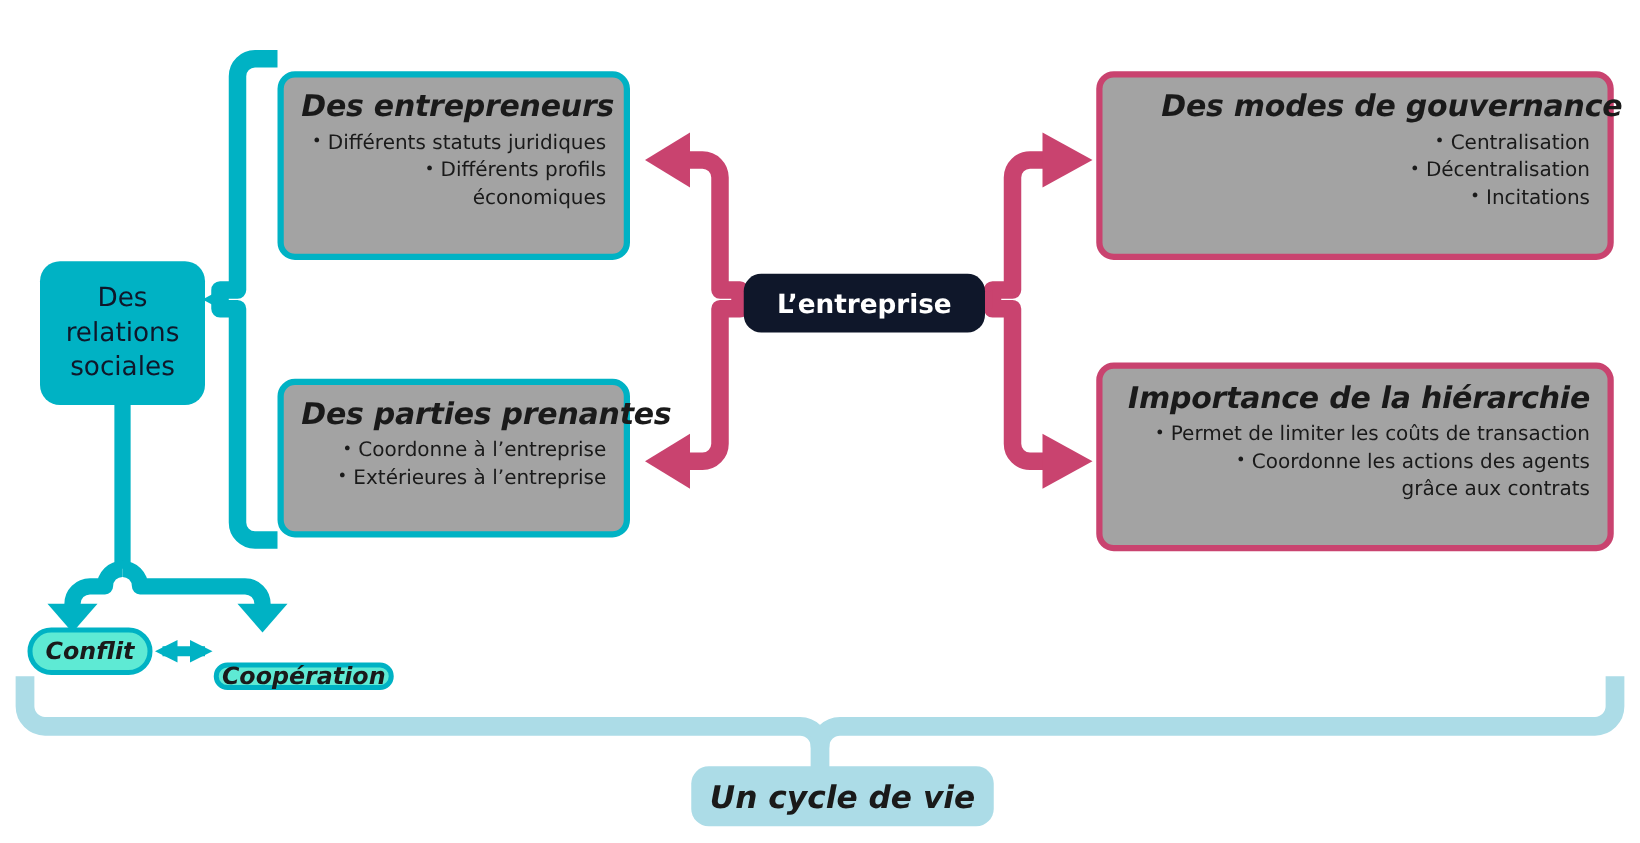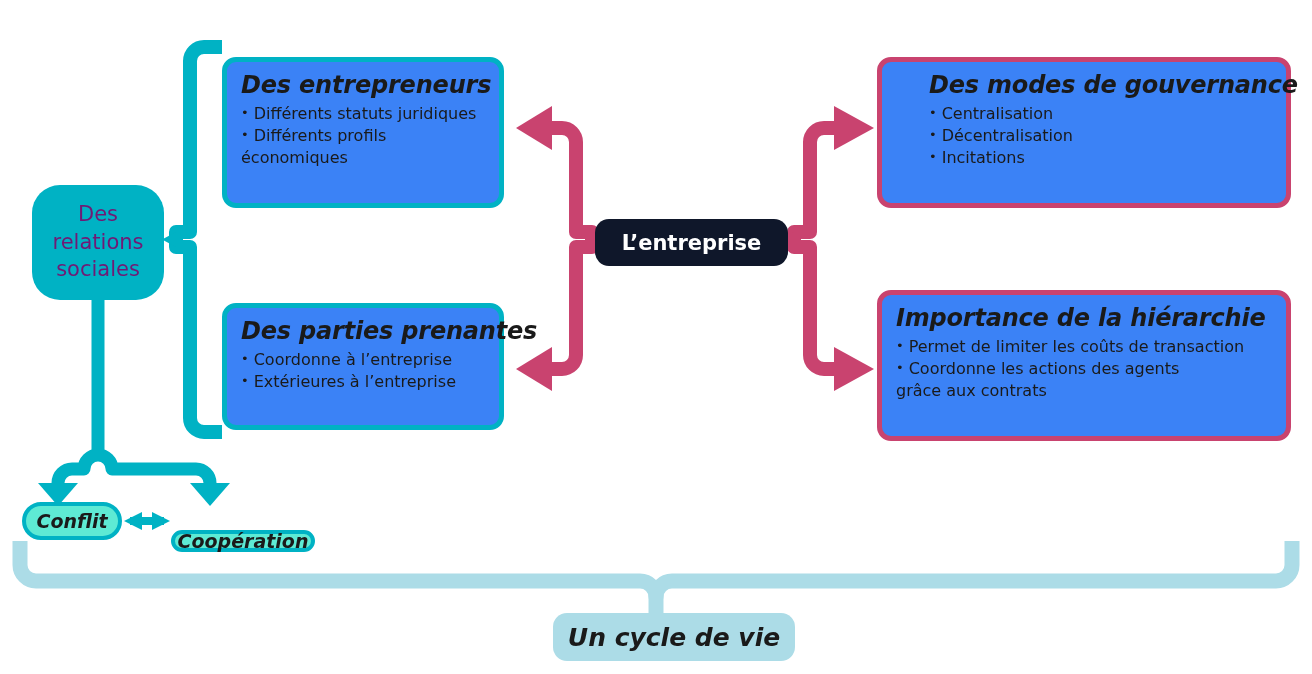--- a/index.html
+++ b/index.html
@@ -24,22 +24,23 @@
     width: 1312px;
     height: 674px;
     pointer-events: none;
   }
 
   
   .node-box {
     position: absolute;
     box-sizing: border-box;
     border-radius: 14px;
-    background: #3b82f6;
+    background: #a3a3a3;
     padding: 8px 14px 10px 14px;
+    text-align: right;
   }
   .node-box.cyan  { border: 5px solid #00b2c4; }
   .node-box.pink  { border: 5px solid #c9436f; }
 
   .node-title {
     font-family: "DejaVu Sans", sans-serif;
     font-style: italic;
     font-weight: bold;
     font-size: 24px;
     color: #1a1a1a;
@@ -73,24 +74,25 @@
   .solid-node {
     position: absolute;
     box-sizing: border-box;
     display: flex;
     align-items: center;
     justify-content: center;
     text-align: center;
   }
   .solid-node.teal {
     background: #00b2c4;
-    border-radius: 28px;
-    color: #701a75;
+    border-radius: 16px;
+    color: #0f172a;
     font-size: 21px;
     line-height: 1.32;
+    margin-top: 24px;
   }
   .solid-node.magenta {
     background: #0f172a;
     border-radius: 14px;
     color: #ffffff;
     font-weight: bold;
     font-size: 21px;
   }
   .pill {
     position: absolute;

